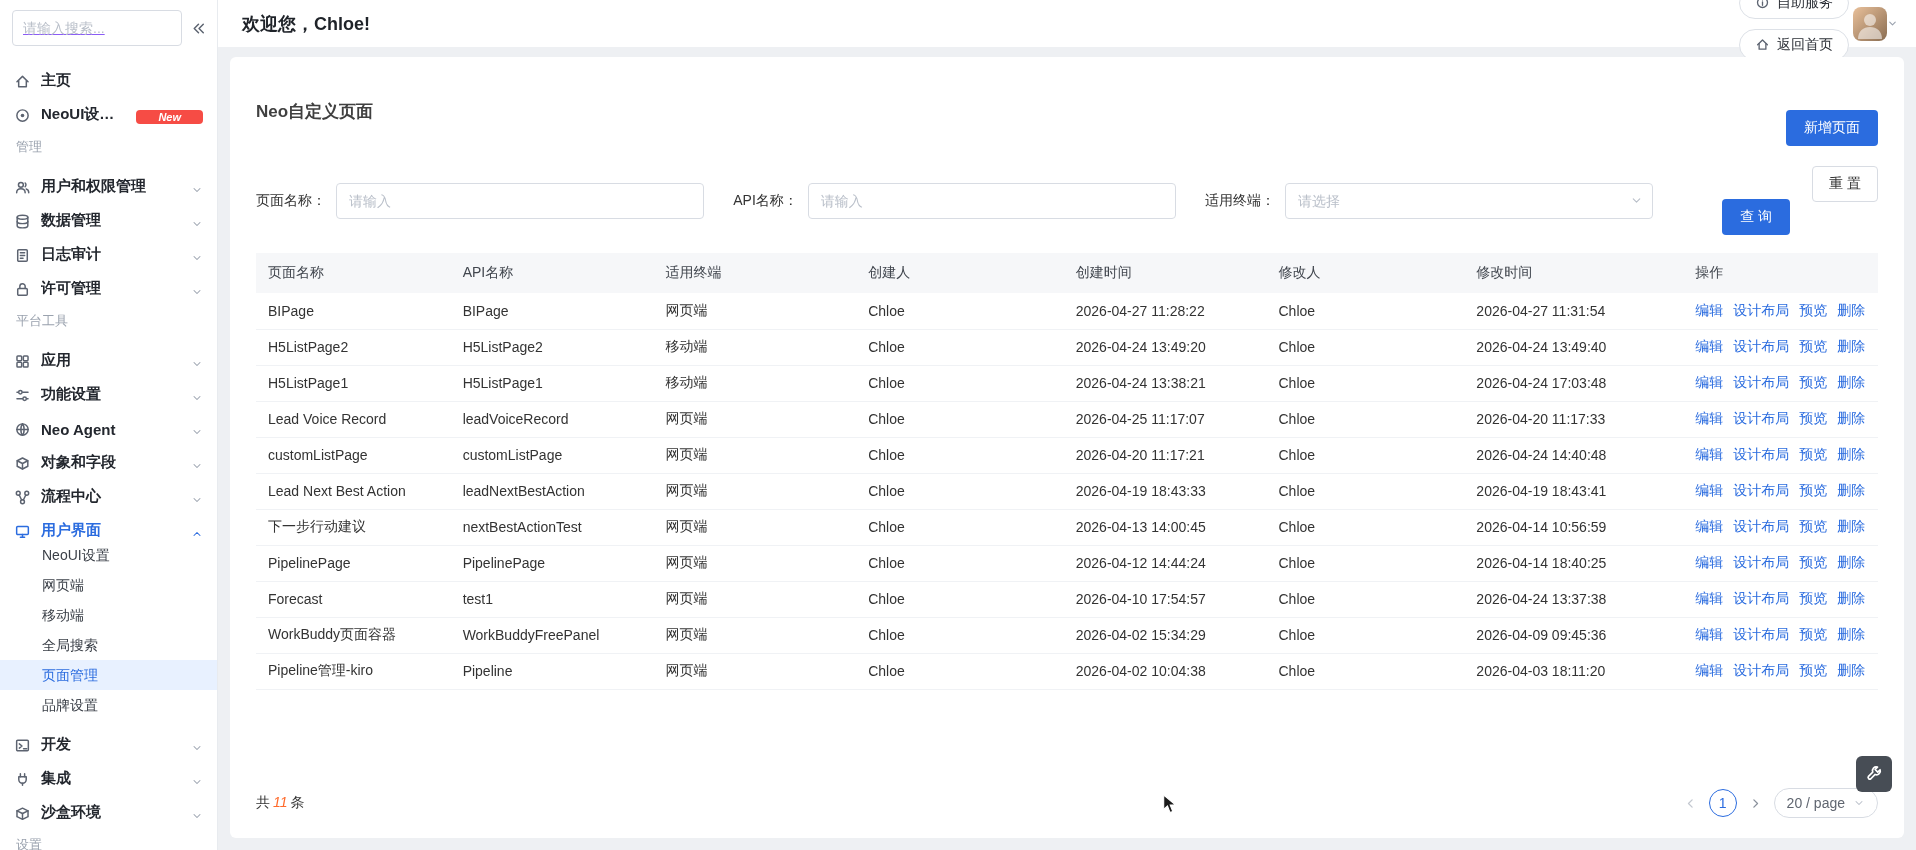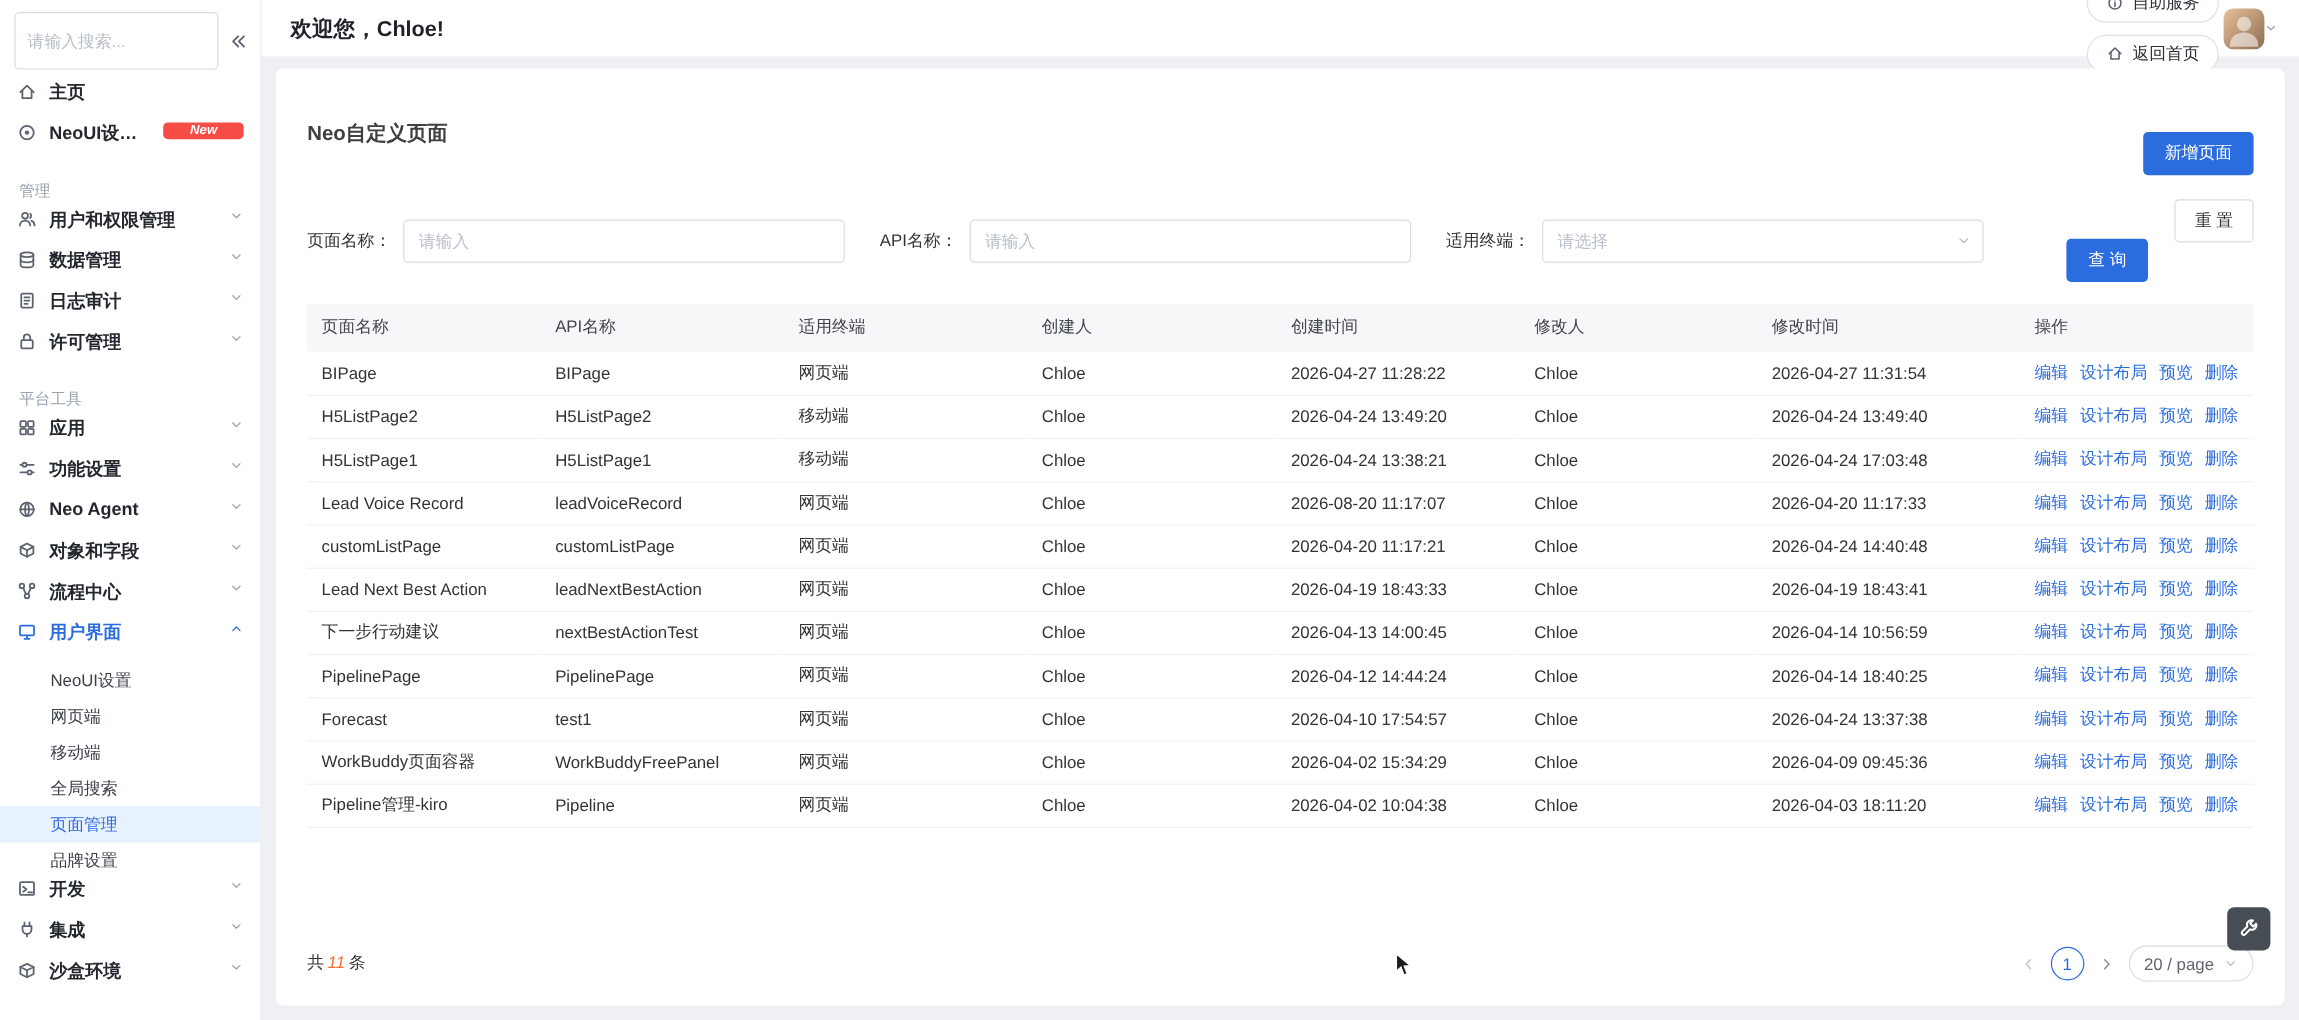--- a/index.html
+++ b/index.html
@@ -6,27 +6,27 @@
   html, body { width: 1916px; height: 850px; }
   body {
     font-family: "Liberation Sans", "DejaVu Sans", sans-serif;
     font-size: 14px; color: #333; background: #eef0f3;
     overflow: hidden; display: flex; position: relative;
   }
   
   .sidebar { width: 218px; min-width: 218px; height: 850px; background: #fff;
     border-right: 1px solid #e8ebef; display: flex; flex-direction: column; overflow: hidden; }
   .sidebar-top { display: flex; align-items: center; gap: 8px; padding: 10px 10px 8px 12px; }
-  .search-input { flex: 1; min-width: 0; height: 48px; border: 1px solid #d8dce3; border-radius: 4px;
-    padding: 0 10px; font-size: 14px; color: #7f1d1d; outline: none; font-family: inherit; }
+  .search-input { flex: 1; min-width: 0; height: 36px; border: 1px solid #d8dce3; border-radius: 4px;
+    padding: 0 10px; font-size: 14px; color: #8b5cf6; outline: none; font-family: inherit; text-decoration: underline; }
   .search-input::placeholder { color: #b9bfc9; }
   .collapse { width: 16px; height: 16px; cursor: pointer; }
   .nav { flex: 1; overflow: hidden; padding-top: 2px; }
   .nav-section-label { padding: 14px 16px 6px; font-size: 13px; color: #9aa2ae; }
-  .nav-item { display: flex; align-items: flex-start; gap: 10px; height: 34px; padding: 0 14px;
+  .nav-item { display: flex; align-items: flex-end; gap: 10px; height: 34px; padding: 0 14px;
     font-weight: 600; color: #23272e; cursor: pointer; font-size: 15px; }
   .nav-item .nav-label { flex: 1; white-space: nowrap; overflow: hidden; text-overflow: ellipsis; }
   .nav-item.active { color: #2b6cdf; }
   .nav-item.active .icon svg { stroke: #2b6cdf; }
   .icon { width: 17px; height: 17px; display: inline-flex; flex: none; }
   .icon svg { width: 100%; height: 100%; stroke: #5c6370; fill: none; stroke-width: 1.4;
     stroke-linecap: round; stroke-linejoin: round; }
   .chev { width: 12px; height: 12px; }
   .chev svg { stroke: #9aa2ae; }
   .nav-item.active .chev svg { stroke: #2b6cdf; }
@@ -483,21 +483,21 @@
                 <td>2026-04-24 13:38:21</td>
                 <td>Chloe</td>
                 <td>2026-04-24 17:03:48</td>
                 <td><a class="action-link">编辑</a><a class="action-link">设计布局</a><a class="action-link">预览</a><a class="action-link">删除</a></td>
               </tr>
               <tr>
                 <td>Lead Voice Record</td>
                 <td>leadVoiceRecord</td>
                 <td>网页端</td>
                 <td>Chloe</td>
-                <td>2026-08-20 11:17:07</td>
+                <td>2026-04-25 11:17:07</td>
                 <td>Chloe</td>
                 <td>2026-04-20 11:17:33</td>
                 <td><a class="action-link">编辑</a><a class="action-link">设计布局</a><a class="action-link">预览</a><a class="action-link">删除</a></td>
               </tr>
               <tr>
                 <td>customListPage</td>
                 <td>customListPage</td>
                 <td>网页端</td>
                 <td>Chloe</td>
                 <td>2026-04-20 11:17:21</td>

